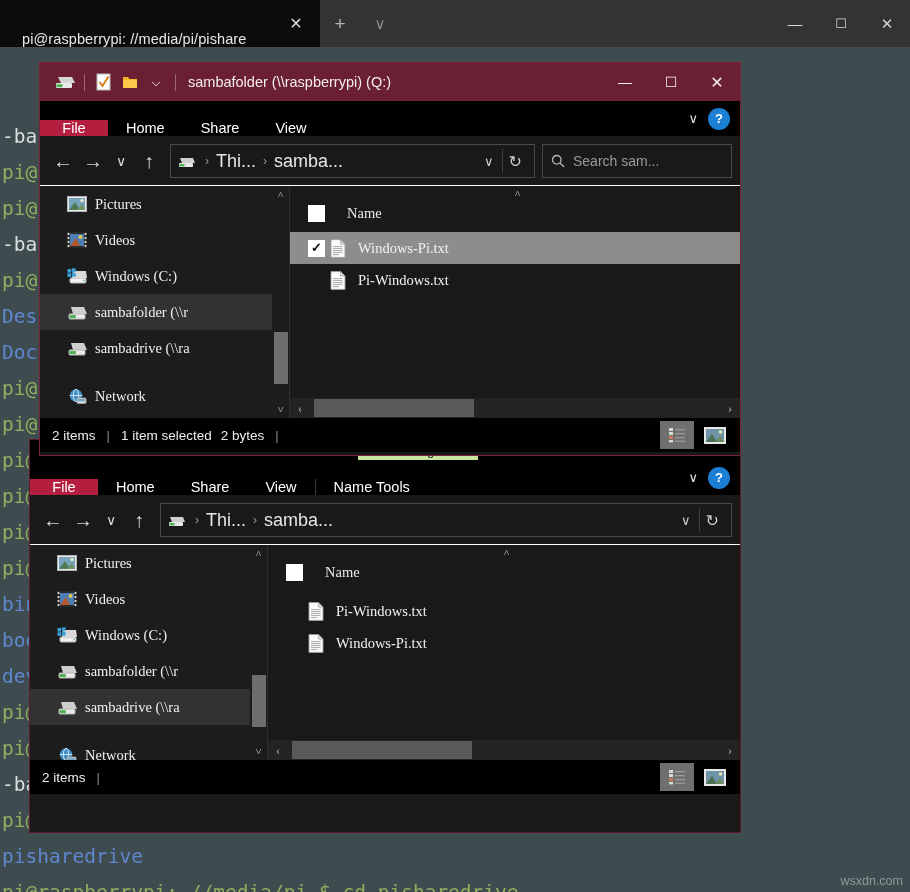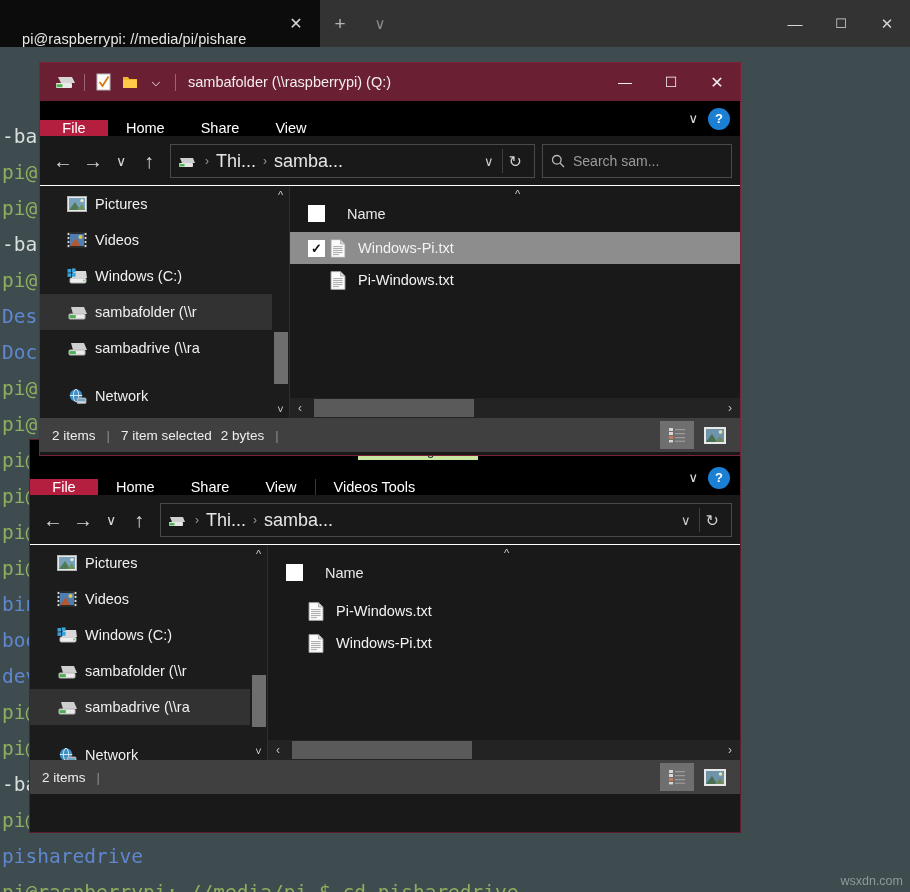--- a/index.html
+++ b/index.html
@@ -139,21 +139,21 @@
   .addr-spacer { flex: 1; }
   .addr-chev { color: #d0d0d0; font-size: 13px; padding: 0 8px; }
   .addr-refresh { color: #d0d0d0; font-size: 16px; padding: 0 6px; }
   .search {
     width: 190px; height: 34px; border: 1px solid #4a4a4a; background: #191919;
     display: flex; align-items: center; padding: 0 8px; margin-left: 7px;
   }
   .search-ico { color: #b8b8b8; font-size: 14px; margin-right: 8px; }
   .search-ph { color: #9a9a9a; font-size: 14px; white-space: nowrap; overflow: hidden; }
 
-  .content { display: flex; background: #191919; position: relative; }
+  .content { display: flex; background: #191919; position: relative; font-family: Liberation Serif, serif; }
   .content::before {
     content: ""; position: absolute; left: 0; right: 0; top: -1px;
     height: 2px; background: #ffffff;
   }
   .navpane {
     width: 238px; background: #1c1c1c; position: relative; overflow: hidden;
     border-right: 1px solid #2e2e2e;
   }
   .np-item {
     height: 36px; display: flex; align-items: center; padding-left: 54px;
@@ -203,21 +203,21 @@
     position: absolute; left: 0; right: 0; bottom: 0; height: 20px;
     background: #232323; display: flex; align-items: center;
   }
   .hs-arrow {
     width: 20px; text-align: center; color: #bfbfbf; font-size: 12px;
   }
   .hs-track { flex: 1; height: 20px; position: relative; }
   .hs-thumb { position: absolute; left: 4px; top: 1px; height: 18px; background: #5a5a5a; }
 
   .statusbar {
-    height: 34px; background: #404040; display: flex; align-items: center;
+    height: 34px; background: #000000; display: flex; align-items: center;
     padding-left: 12px; position: relative;
   }
   .sb-text { color: #ededed; font-size: 13.5px; }
   .sb-sep { color: #8c8c8c; font-size: 13px; margin: 0 11px; }
   .sb-views { position: absolute; right: 8px; top: 3px; display: flex; gap: 4px; }
   .sb-view {
     width: 34px; height: 28px; display: flex; align-items: center;
     justify-content: center;
   }
   .sb-view.active { background: #6f6f6f; }
@@ -251,21 +251,21 @@
 
     <div style="position:relative;height:34px;background:#000;">
       <div class="ctx-tab-group" style="left:328px; top:0px; width:120px; height:20px;">Manage</div>
     </div>
 
     <div class="ribbon" style="margin-top:-14px;">
       <div class="rb-tab file">File</div>
       <div class="rb-tab">Home</div>
       <div class="rb-tab">Share</div>
       <div class="rb-tab">View</div>
-      <div class="rb-tab" style="border-left:1px solid #3a3a3a;">Videos Tools</div>
+      <div class="rb-tab" style="border-left:1px solid #3a3a3a;">Name Tools</div>
       <div class="rb-right">
         <span class="rb-chevron">∨</span>
         <span class="rb-help">?</span>
       </div>
     </div>
 
     <div class="navbar">
       <div class="nb-btn">←</div>
       <div class="nb-btn">→</div>
       <div class="nb-btn small">∨</div>
@@ -677,21 +677,21 @@
             <div class="hs-thumb" style="width:160px;"></div>
           </div>
           <div class="hs-arrow">›</div>
         </div>
       </div>
     </div>
 
     <div class="statusbar">
       <span class="sb-text">2 items</span>
       <span class="sb-sep">|</span>
-      <span class="sb-text">7 item selected</span>
+      <span class="sb-text">1 item selected</span>
       <span class="sb-text" style="margin-left:9px;">2 bytes</span>
       <span class="sb-sep">|</span>
       <div class="sb-views">
         <div class="sb-view active">
           <svg width="18" height="16" viewBox="0 0 18 16">
             <rect x="1" y="1" width="4" height="3" fill="#d8d8d8"></rect>
               <rect x="7" y="2" width="10" height="1.3" fill="#9a9a9a"></rect>
             <rect x="1" y="5" width="4" height="3" fill="#d8d8d8"></rect>
               <rect x="7" y="6" width="10" height="1.3" fill="#9a9a9a"></rect>
             <rect x="1" y="9" width="4" height="3" fill="#c87b5a"></rect>

